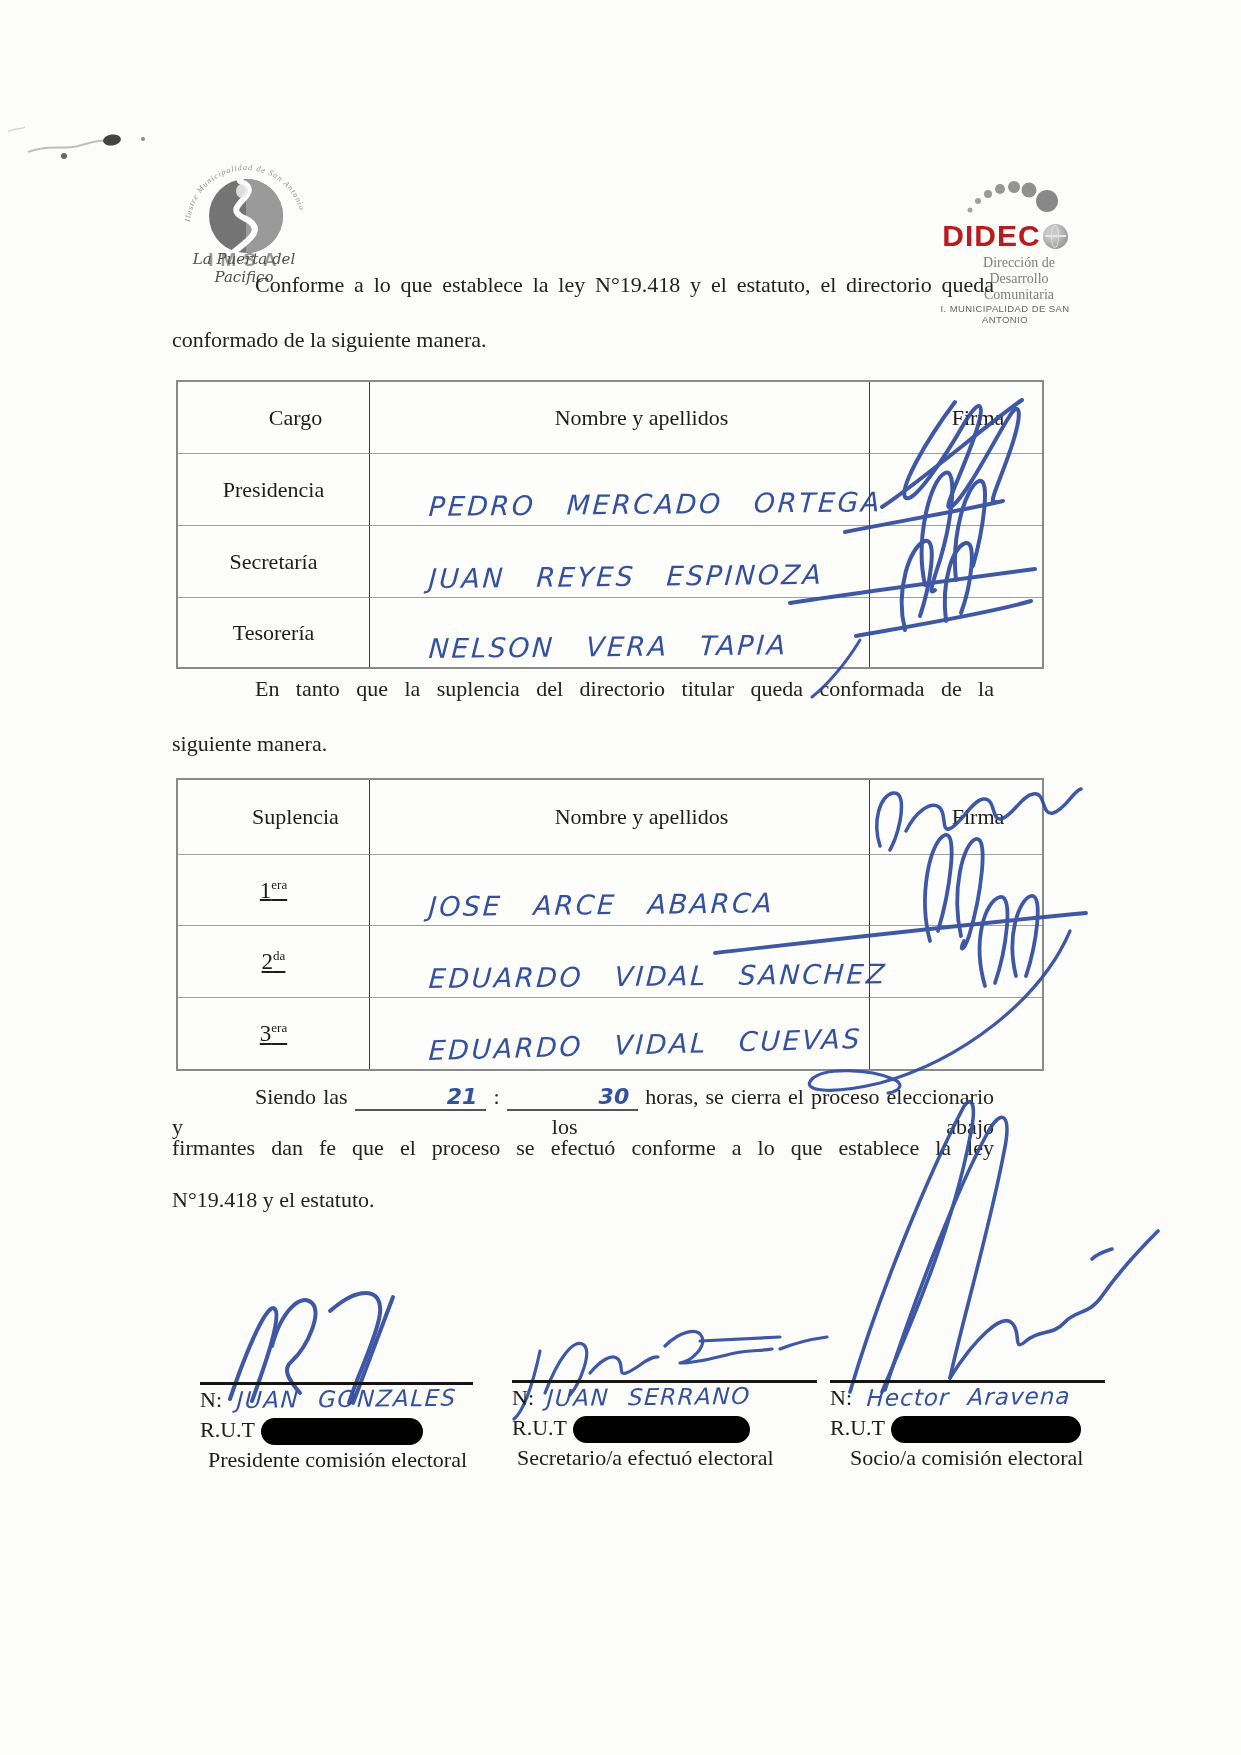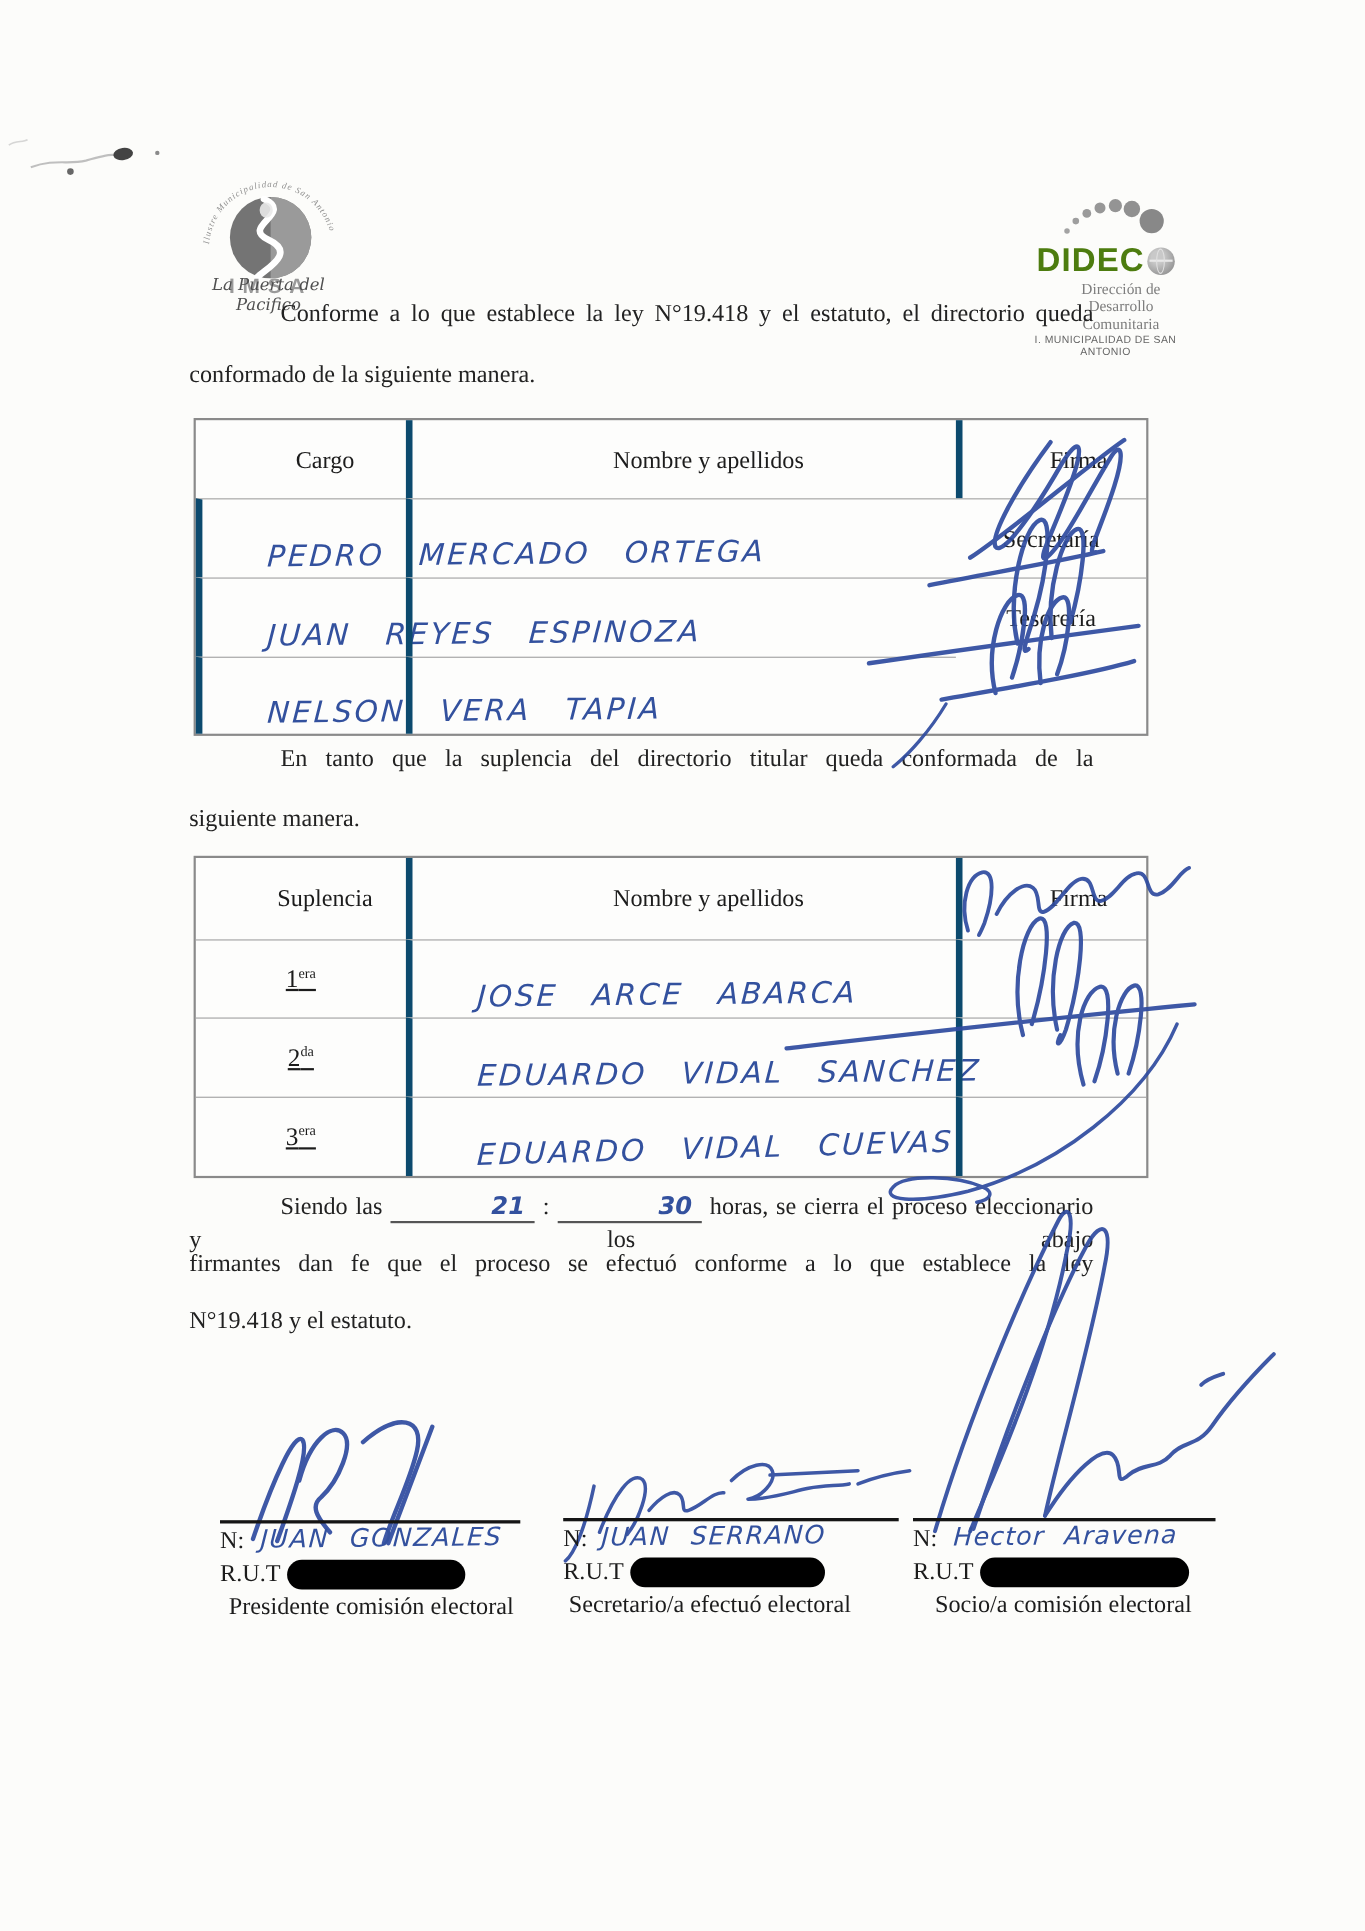--- a/index.html
+++ b/index.html
@@ -17,21 +17,21 @@
   .pline.left{ text-align:left; text-align-last:left; }
   .indent{ text-indent:83px; }
   
   .doc-table{
     position:absolute; left:176px; width:864px;
     display:grid; grid-template-columns:191px 500px 173px;
     border:2px solid #8a8a8a; box-sizing:content-box;
     background:rgba(255,255,255,.35);
   }
   .doc-table .cell{
-    border-left:6px solid #0c4a6e; border-top:1px solid #a0a0a0;
+    border-left:1px solid #0c4a6e; border-top:1px solid #a0a0a0;
     position:relative; overflow:visible;
   }
   .doc-table .cell.c0{ border-left:none; }
   .doc-table .cell.r0{ border-top:none; }
   .th{ display:flex; align-items:center; justify-content:center;
        font-size:22px; color:#1c1c1c;padding-left:44px; }
   .cargo-cell{ display:flex; align-items:center; justify-content:center;
        font-size:22px; color:#1c1c1c; }
   .name-cell{ display:flex; align-items:flex-end; padding:0 0 3px 58px; }
   .ord{ font-size:23px;text-decoration:underline; }
@@ -60,21 +60,21 @@
   
   .imsa{ position:absolute; left:168px; top:146px; width:155px; }
   .imsa-tagline{
     position:absolute; left:164px; top:250px; width:160px; text-align:center;
     font-family:"DejaVu Serif", serif; font-style:italic;
     font-size:15px; color:#4f4f4f;
   }
   .dideco{ position:absolute; left:930px; top:181px; width:150px; text-align:center; }
   .dideco-name{ display:flex; align-items:center; justify-content:center; gap:1px;
     font-family:"Liberation Sans", sans-serif; font-weight:bold;
-    font-size:30px; letter-spacing:1px; color:#4d7c0f; height:34px;}
+    font-size:30px; letter-spacing:1px; color:#b91c1c; height:34px;}
   .globe{ position:relative; display:inline-block; width:25px; height:25px;
     border-radius:50%; background:radial-gradient(circle at 38% 35%, #c9c9c9 0 25%, #979797 75%);
     margin-left:1px; }
   .globe::before{ content:""; position:absolute; left:2px; right:2px; top:11px;
     border-top:2px solid #e8e8e8; }
   .globe::after{ content:""; position:absolute; left:8px; top:1px; bottom:1px; width:8px;
     border:1.5px solid #e0e0e0; border-radius:50%; box-sizing:border-box;}
   .dideco-sub1{ font-family:Liberation Serif, serif; font-size:14px;
     color:#7d7d7d; margin-top:2px;margin-left:28px; }
   .dideco-sub2{ font-family:"Liberation Sans", sans-serif; font-size:9.5px;
@@ -129,20 +129,21 @@
   </div>
 
   <div class="pline indent" style="top:270px;">Conforme a lo que establece la ley N°19.418 y el estatuto, el directorio queda</div>
   <div class="pline left" style="top:325px;">conformado de la siguiente manera.</div>
 
   <div class="doc-table" style="top:380px; grid-template-rows:71px 72px 72px 70px;">
     <div class="cell c0 r0 th">Cargo</div>
     <div class="cell r0 th">Nombre y apellidos</div>
     <div class="cell r0 th">Firma</div>
 
+    <div class="cell c0 cargo-cell">Presidencia</div>
     <div class="cell name-cell">
         <span class="hw">PEDRO MERCADO ORTEGA</span>
       </div>
     <div class="cell"></div>
 
     <div class="cell c0 cargo-cell">Secretaría</div>
     <div class="cell name-cell">
         <span class="hw">JUAN REYES ESPINOZA</span>
       </div>
     <div class="cell"></div>

